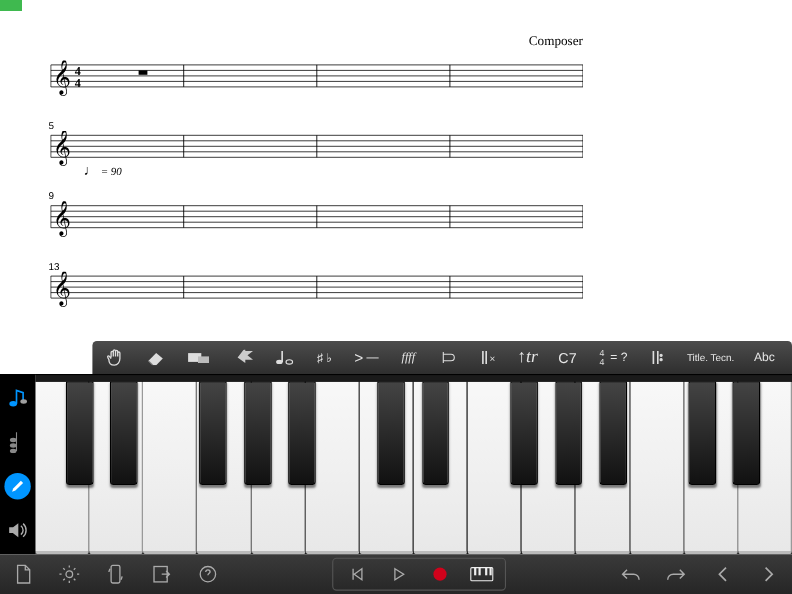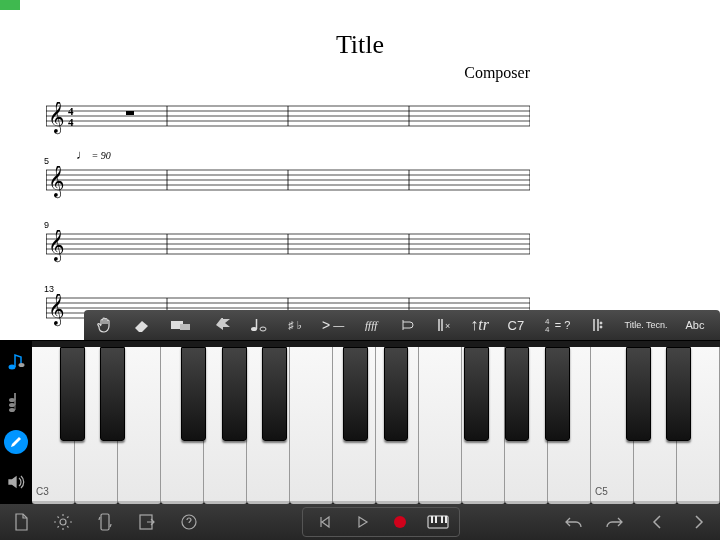--- a/index.html
+++ b/index.html
@@ -1,20 +1,20 @@
 <!DOCTYPE html>
 <html><head>
 <meta charset="utf-8">
 <style>
   * { box-sizing: border-box; margin: 0; padding: 0; }
   html, body { width: 720px; height: 540px; overflow: hidden; font-family: Georgia, "Times New Roman", serif; background: #fff; }
   .status-notch { position: absolute; top: 0; left: 0; width: 20px; height: 10px; background: #3fb94f; z-index: 100; }
   .score-area { position: absolute; top: 0; left: 0; right: 0; bottom: 0; background: #fff; padding-top: 30px; }
   .score-title { text-align: center; font-size: 26px; font-weight: normal; margin-bottom: 4px; }
-  .score-composer { text-align: right; font-size: 16px; padding-right: 190px; margin-bottom: 20px; padding-left: 16px; }
+  .score-composer { text-align: right; font-size: 12px; padding-right: 190px; margin-bottom: 10px; padding-left: 16px; }
   .tempo-mark { position: absolute; top: 103px; left: 76px; font-size: 10px; font-style: italic; margin-top: 44px; }
   .tempo-mark .note { font-style: normal; font-size: 13px; }
   .staff-block { margin-left: 46px; margin-right: 190px; }
   .staff-row { position: relative; margin-bottom: 28px; }
   .measure-num { position: absolute; top: -10px; left: -2px; font-size: 9px; font-family: Arial, sans-serif; }
   .staff-svg { display: block; }
   
   .note-toolbar {
     position: absolute; left: 84px; top: 310px; right: 0; height: 30px;
     background: linear-gradient(#4c4c4c,#2e2e2e); display: flex; align-items: center; gap: 18px; padding: 0 12px;
@@ -61,21 +61,20 @@
   .bb-item { width:22px; height:22px; display:flex; align-items:center; justify-content:center; cursor:pointer; }
   .bb-group { display:flex; align-items:center; gap:16px; border:1px solid #555; border-radius:4px; padding:3px 10px; }
   .rec-dot { width:12px; height:12px; border-radius:50%; background:#d0021b; }
 </style>
 </head>
 <body>
 
 <div class="status-notch"></div>
 
 <div class="score-area">
-  <h1 class="score-title">Title</h1>
   <div class="score-composer">Composer</div>
   <div class="tempo-mark">
     <span class="note">♩</span>
     <span>=</span>
     <span>90</span>
   </div>
   <div class="staff-block" id="staff-block">
       <div class="staff-row">
         <svg class="staff-svg" width="484" height="36" viewBox="0 0 484 36">
           <line x1="0" y1="4" x2="484" y2="4" stroke="#000" stroke-width="0.7"></line>
@@ -249,38 +248,32 @@
     <svg width="18" height="16" viewBox="0 0 18 16" fill="none" stroke="#aaa" stroke-width="1.3">
         <path d="M2 6v4h3l4 3V3L5 6H2z" fill="#aaa"></path>
         <path d="M12 4a5 5 0 010 8M14 2a8 8 0 010 12"></path>
       </svg>
   </div>
 </div>
 
 <div class="keyboard">
   <div class="keyboard-strip">
     <div class="white-keys" id="white-keys">
-        <div class="white-key">
-          <span class="klabel">C3</span>
-        </div>
-        <div class="white-key"></div>
-        <div class="white-key"></div>
-        <div class="white-key"></div>
-        <div class="white-key"></div>
-        <div class="white-key"></div>
-        <div class="white-key"></div>
-        <div class="white-key"></div>
-        <div class="white-key"></div>
-        <div class="white-key"></div>
-        <div class="white-key"></div>
-        <div class="white-key"></div>
-        <div class="white-key"></div>
-        <div class="white-key">
-          <span class="klabel">C5</span>
-        </div>
+        <div class="white-key"></div>
+        <div class="white-key"></div>
+        <div class="white-key"></div>
+        <div class="white-key"></div>
+        <div class="white-key"></div>
+        <div class="white-key"></div>
+        <div class="white-key"></div>
+        <div class="white-key"></div>
+        <div class="white-key"></div>
+        <div class="white-key"></div>
+        <div class="white-key"></div>
+        <div class="white-key"></div>
         <div class="white-key"></div>
         <div class="white-key"></div>
       </div>
     <div class="black-keys" id="black-keys">
         <div class="black-key" style="left: 4.1%;"></div>
         <div class="black-key" style="left: 9.9%;"></div>
         <div class="black-key" style="left: 21.7%;"></div>
         <div class="black-key" style="left: 27.6%;"></div>
         <div class="black-key" style="left: 33.4%;"></div>
         <div class="black-key" style="left: 45.2%;"></div>

